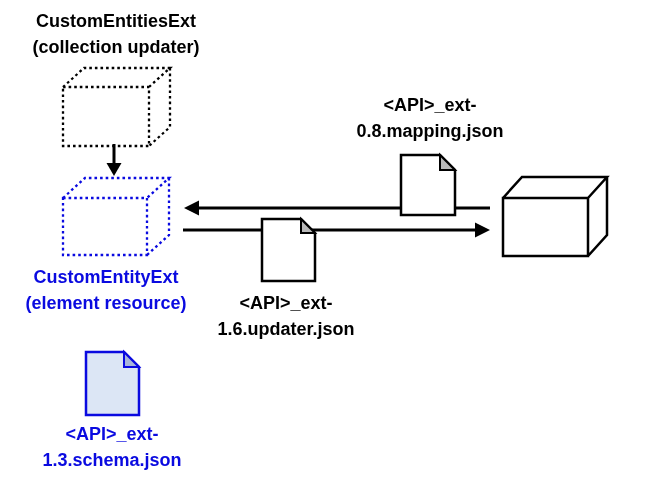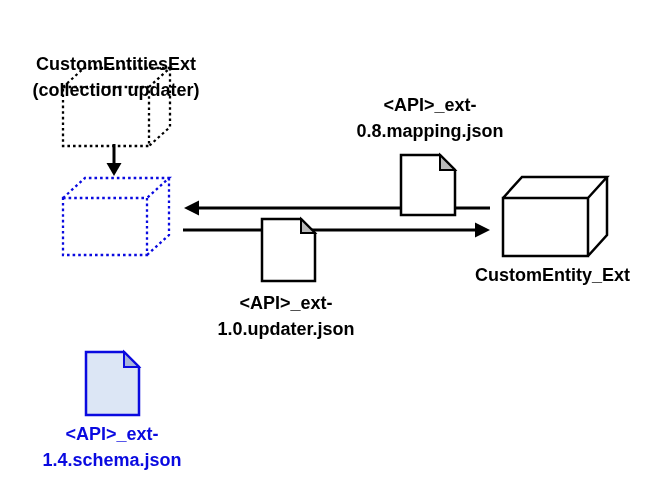--- a/index.html
+++ b/index.html
@@ -86,38 +86,41 @@
       <path class="doc-fold" d="M301,219 L301,233 L315,233 Z"></path>
     </g>
 
     <g>
       <path class="doc-page-blue" d="M86,352 L124,352 L139,367 L139,415 L86,415 Z"></path>
       <path class="doc-fold-blue" d="M124,352 L124,367 L139,367 Z"></path>
     </g>
 
   </svg>
 
-  <div class="label" style="left:10px;top:8px;width:212px;margin-top:43px;">
+  <div class="label" style="left:10px;top:8px;width:212px;">
     <div>CustomEntitiesExt</div>
     <div>(collection updater)</div>
   </div>
 
   <div class="label" style="left:340px;top:92px;width:180px;">
     <div>&lt;API&gt;_ext-</div>
     <div>0.8.mapping.json</div>
   </div>
 
+  <div class="label blue" style="left:0px;top:264px;width:212px;">
+    <div>CustomEntityExt</div>
+    <div>(element resource)</div>
+  </div>
 
   <div class="label" style="left:448px;top:262px;width:209px;">
-    <div>CustomEntity_Ext</div>
   </div>
 
   <div class="label" style="left:195px;top:290px;width:182px;">
     <div>&lt;API&gt;_ext-</div>
-    <div>1.0.updater.json</div>
+    <div>1.6.updater.json</div>
   </div>
 
   <div class="label blue" style="left:12px;top:421px;width:200px;">
     <div>&lt;API&gt;_ext-</div>
-    <div>1.4.schema.json</div>
+    <div>1.3.schema.json</div>
   </div>
 
 </div>
 
 </body></html>

